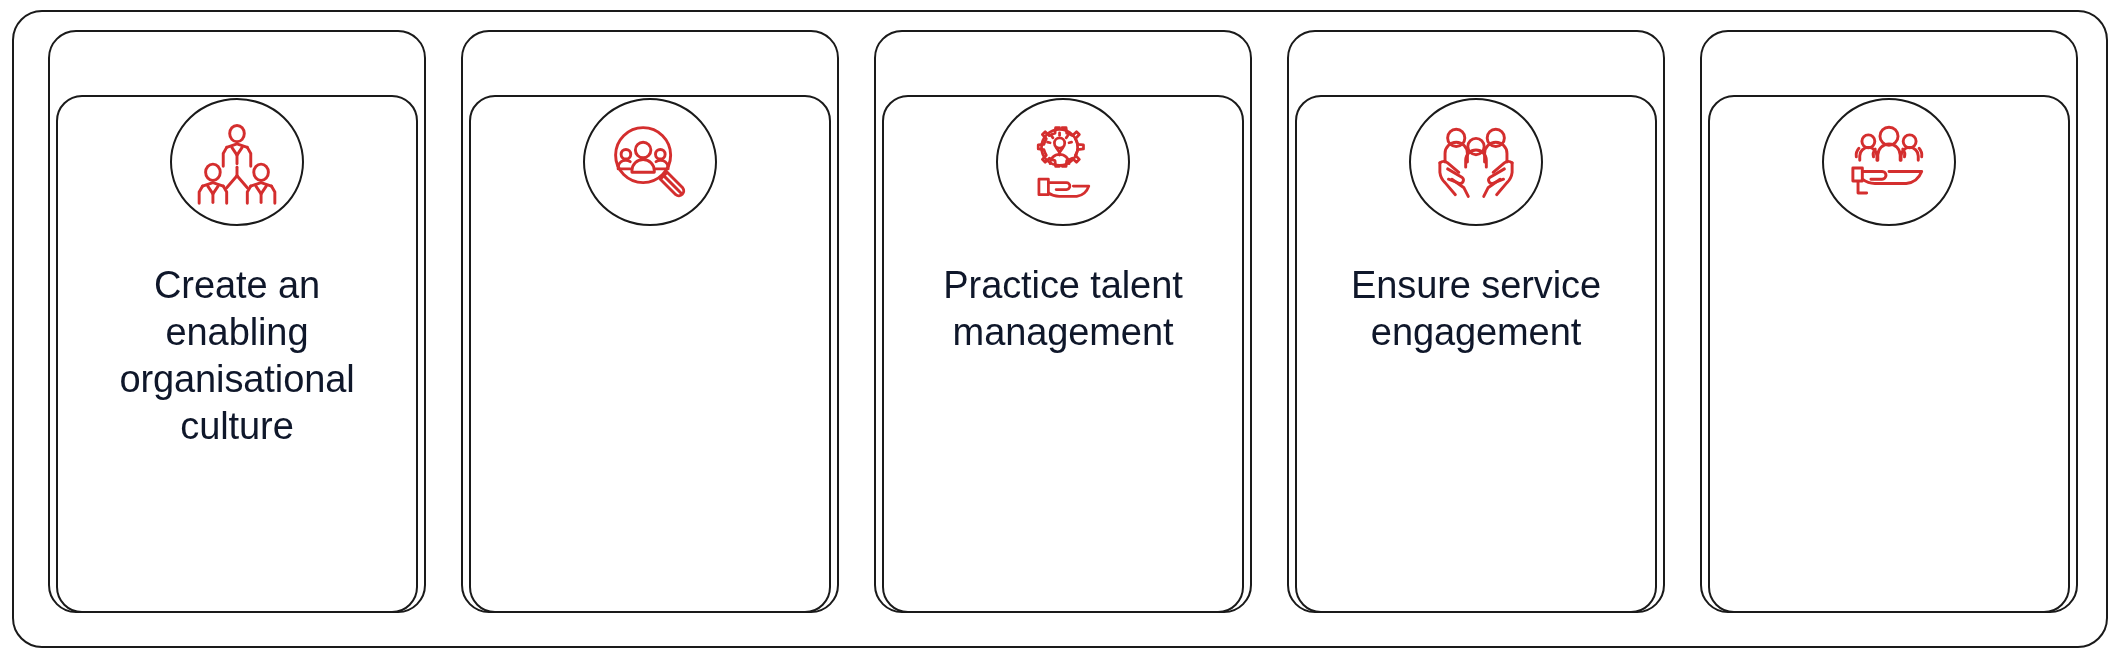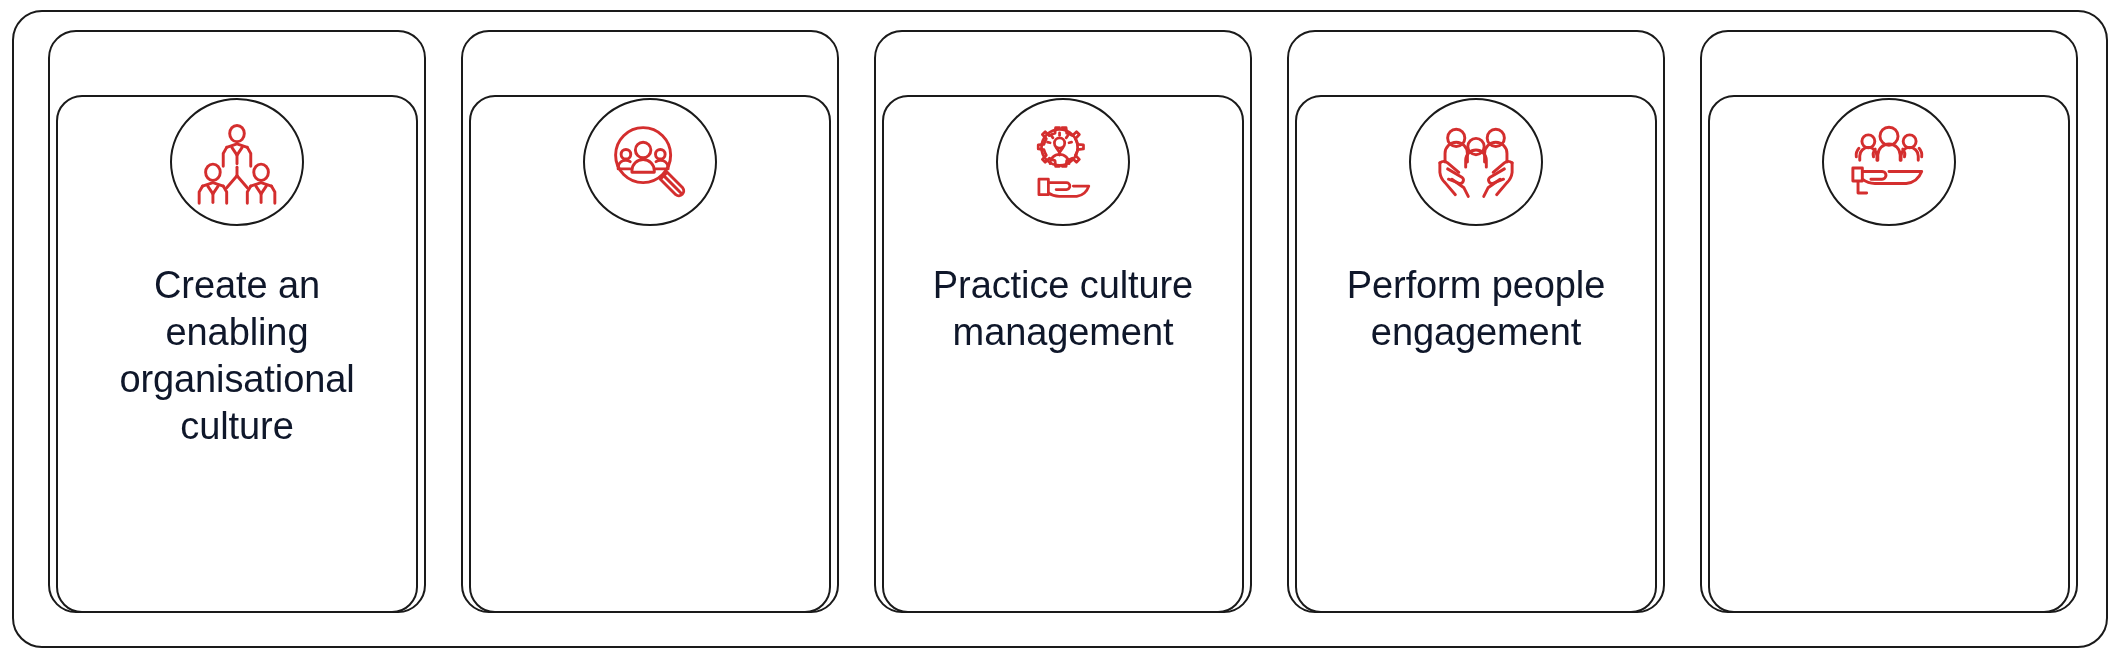--- a/index.html
+++ b/index.html
@@ -230,21 +230,21 @@
           <path d="M32 27 L35 27.6"></path>
           <path d="M60 27 L57 27.6"></path>
 
           <path d="M35 52 a11 11 0 0 1 22 0"></path>
 
           <path d="M22 70 L22 88 L33 88 L33 70 Z"></path>
           <path d="M33 74 L54 74 a4 4 0 0 1 0 8 L42 82"></path>
           <path d="M33 86 a22 22 0 0 0 14 4 L66 90 a18 18 0 0 0 14 -12 L62 78"></path>
         </svg>
       </div>
-      <div class="card-label">Practice culture
+      <div class="card-label">Practice talent
 management</div>
     </div>
 
     <div class="card">
       <div class="card-outer"></div>
       <div class="card-inner"></div>
       <div class="circle-mask"></div>
       <div class="icon-circle">
         <svg viewBox="0 0 100 100" fill="none" stroke="#d42e2e" stroke-width="3.4" stroke-linecap="round" stroke-linejoin="round">
 
@@ -261,21 +261,21 @@
           <path d="M8 51 L8 62 a20 20 0 0 0 6 12 L26 88"></path>
           <path d="M17 58 L34 68 a4 4 0 0 1 -3 7 L18 70"></path>
           <path d="M22 70 L36 80 L41 90"></path>
 
           <path d="M92 51 a7 7 0 0 0 -9 0 L70 62"></path>
           <path d="M92 51 L92 62 a20 20 0 0 1 -6 12 L74 88"></path>
           <path d="M83 58 L66 68 a4 4 0 0 0 3 7 L82 70"></path>
           <path d="M78 70 L64 80 L59 90"></path>
         </svg>
       </div>
-      <div class="card-label">Perform people
+      <div class="card-label">Ensure service
 engagement</div>
     </div>
 
     <div class="card">
       <div class="card-outer"></div>
       <div class="card-inner"></div>
       <div class="circle-mask"></div>
       <div class="icon-circle">
         <svg viewBox="0 0 100 100" fill="none" stroke="#d42e2e" stroke-width="3.4" stroke-linecap="round" stroke-linejoin="round">
 

